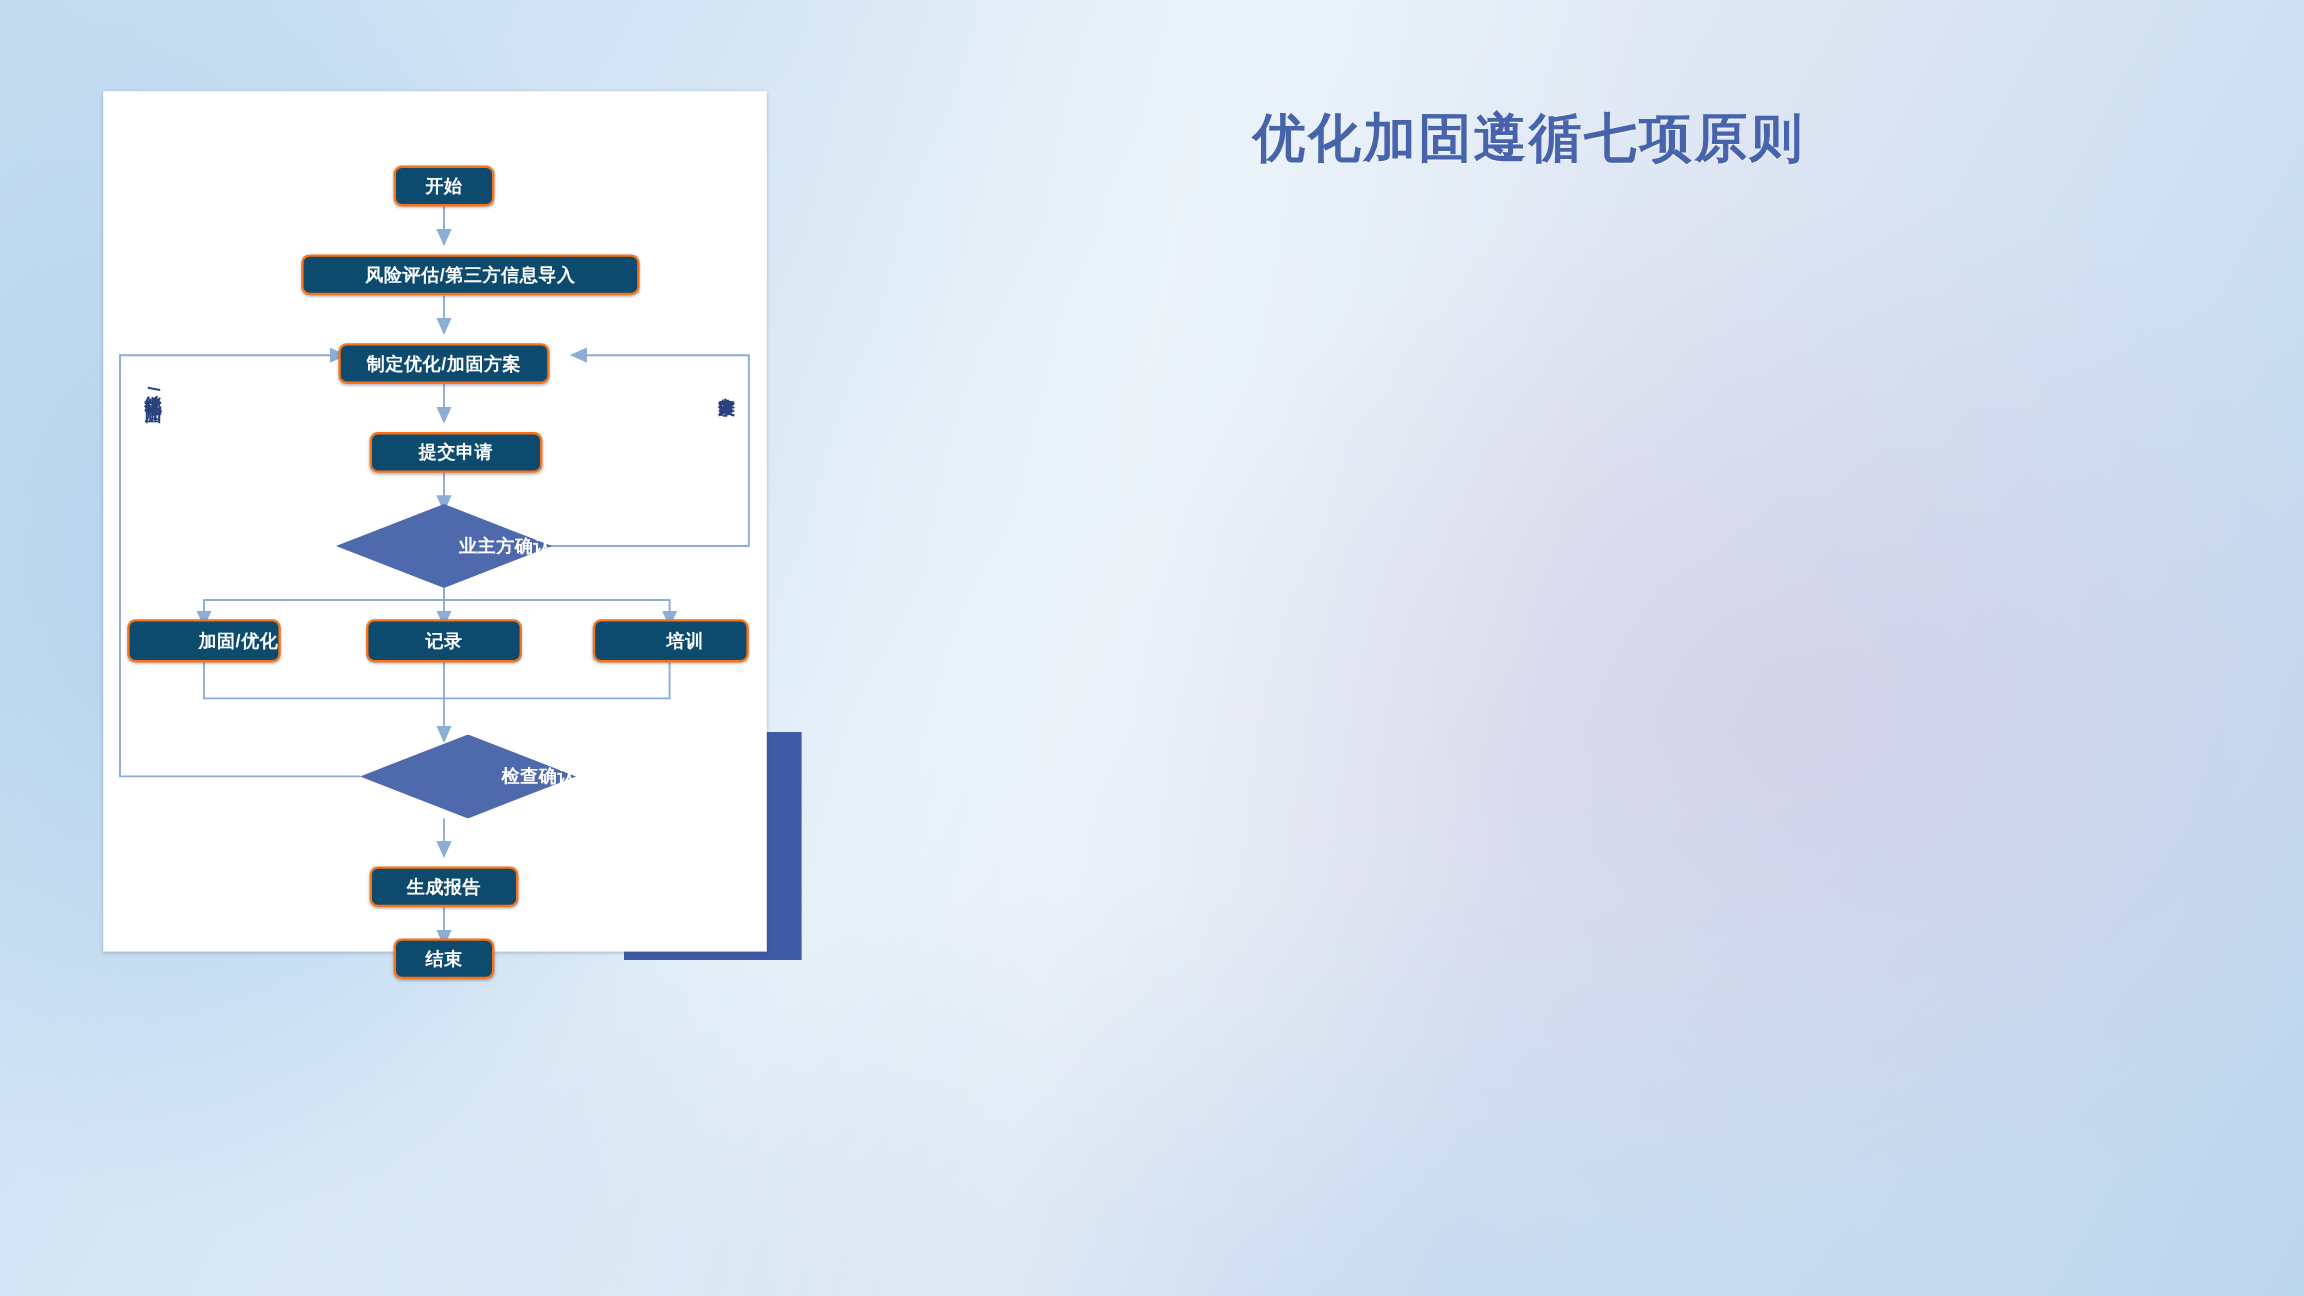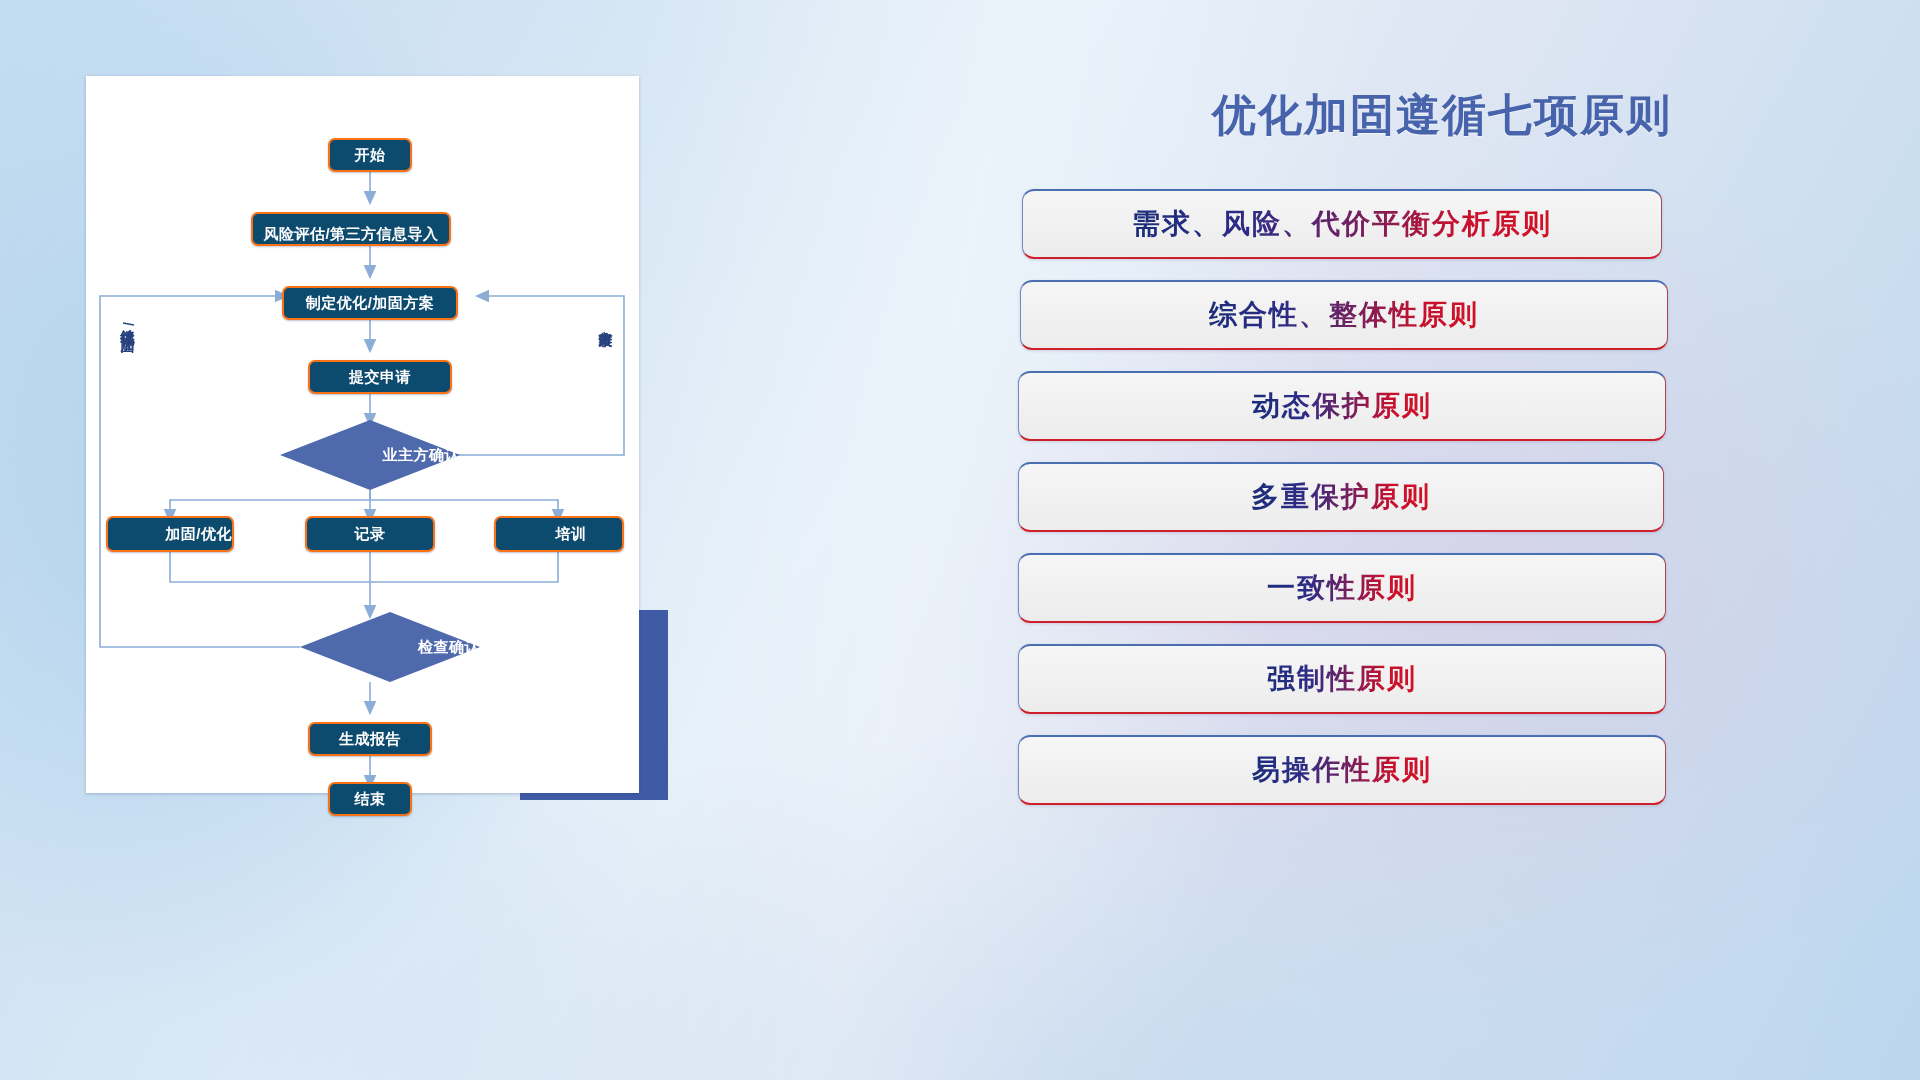--- a/index.html
+++ b/index.html
@@ -75,21 +75,21 @@
     white-space: nowrap;
   }
 
   
   #right-panel { position: absolute; left: 1020px; top: 86px; width: 820px; height: 930px; }
   #right-title {
     font-size: 44px;
     font-weight: bold;
     color: #4763ab;
     letter-spacing: 2px;
-    text-align: center;
+    text-align: left;
     padding-left: 24px;
     text-shadow: 0 1px 1px rgba(255,255,255,0.65);
   }
   #principle-list { margin-top: 44px; display: flex; flex-direction: column; gap: 21px; }
   .principle-item {
     position: relative;
     height: 70px;
     background: linear-gradient(180deg, #f6f6f6 0%, #f1f1f1 50%, #ececec 100%);
     border-radius: 12px;
     border-top: 2px solid #4a6fb0;
@@ -165,21 +165,21 @@
       <path d="M214,571 L14,571 L14,220 L196,220" marker-end="url(#arrow)"></path>
 
       <path d="M354,379 L538,379 L538,220 L396,220" marker-end="url(#arrow)"></path>
     </g>
   </svg>
 
   <div class="node-box" style="left:242px; top:62px; width:84px; height:34px;">
     <span>开始</span>
   </div>
 
-  <div class="node-box" style="left:165px; top:136px; width:200px; height:34px;align-items:flex-end;">
+  <div class="node-box" style="left:165px; top:136px; width:282px; height:34px;">
     <span>风险评估/第三方信息导入</span>
   </div>
 
   <div class="node-box" style="left:196px; top:210px; width:176px; height:34px;justify-content:center;">
     <span>制定优化/加固方案</span>
   </div>
 
   <div class="node-box" style="left:222px; top:284px; width:144px; height:34px;font-family:Liberation Mono, monospace;">
     <span>提交申请</span>
   </div>
@@ -217,37 +217,14 @@
   <div class="vlabel" style="left:34px; top:242px;">继续优化/加固</div>
 
   <div class="vlabel" style="left:512px; top:243px;">方案修改</div>
 
 </div>
 
 <div id="right-panel">
 
   <div id="right-title">优化加固遵循七项原则</div>
 
-  <div id="principle-list">
-    <div class="principle-item">
-      <span class="principle-text">需求、风险、代价平衡分析原则</span>
-    </div>
-    <div class="principle-item">
-      <span class="principle-text">综合性、整体性原则</span>
-    </div>
-    <div class="principle-item">
-      <span class="principle-text">动态保护原则</span>
-    </div>
-    <div class="principle-item">
-      <span class="principle-text">多重保护原则</span>
-    </div>
-    <div class="principle-item">
-      <span class="principle-text">一致性原则</span>
-    </div>
-    <div class="principle-item">
-      <span class="principle-text">强制性原则</span>
-    </div>
-    <div class="principle-item">
-      <span class="principle-text">易操作性原则</span>
-    </div>
-  </div>
 
 </div>
 
 </body></html>

